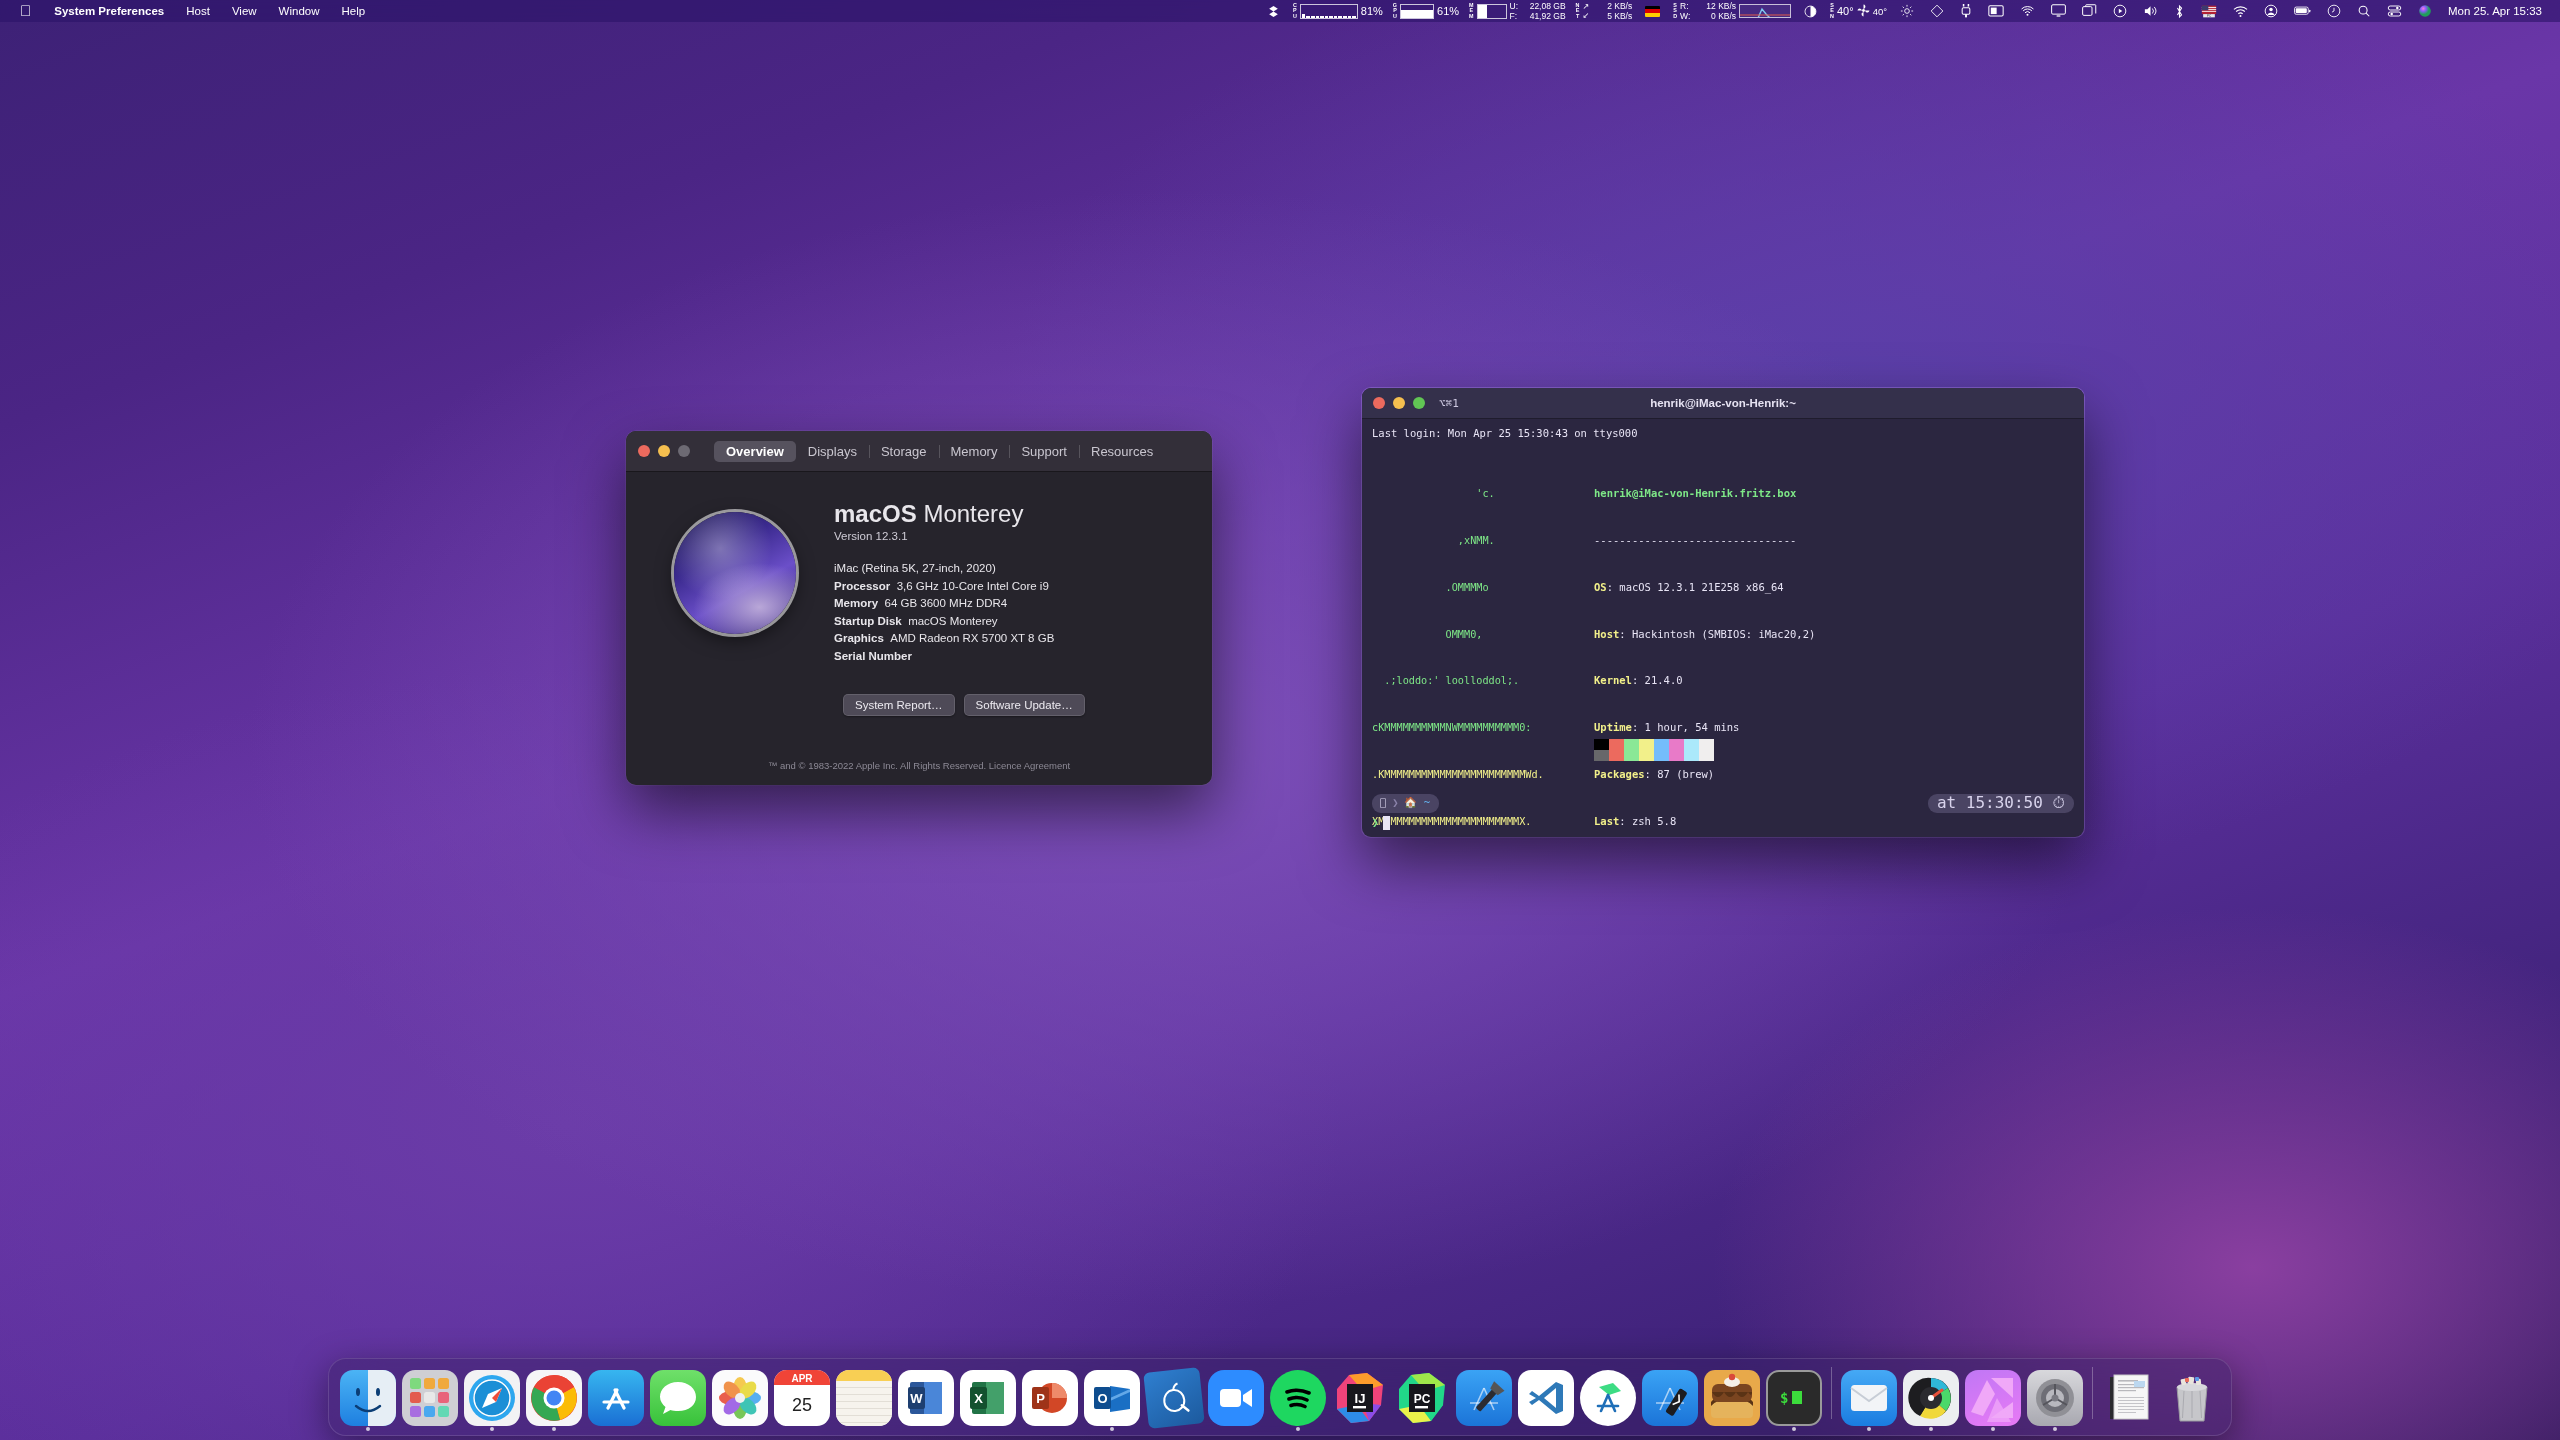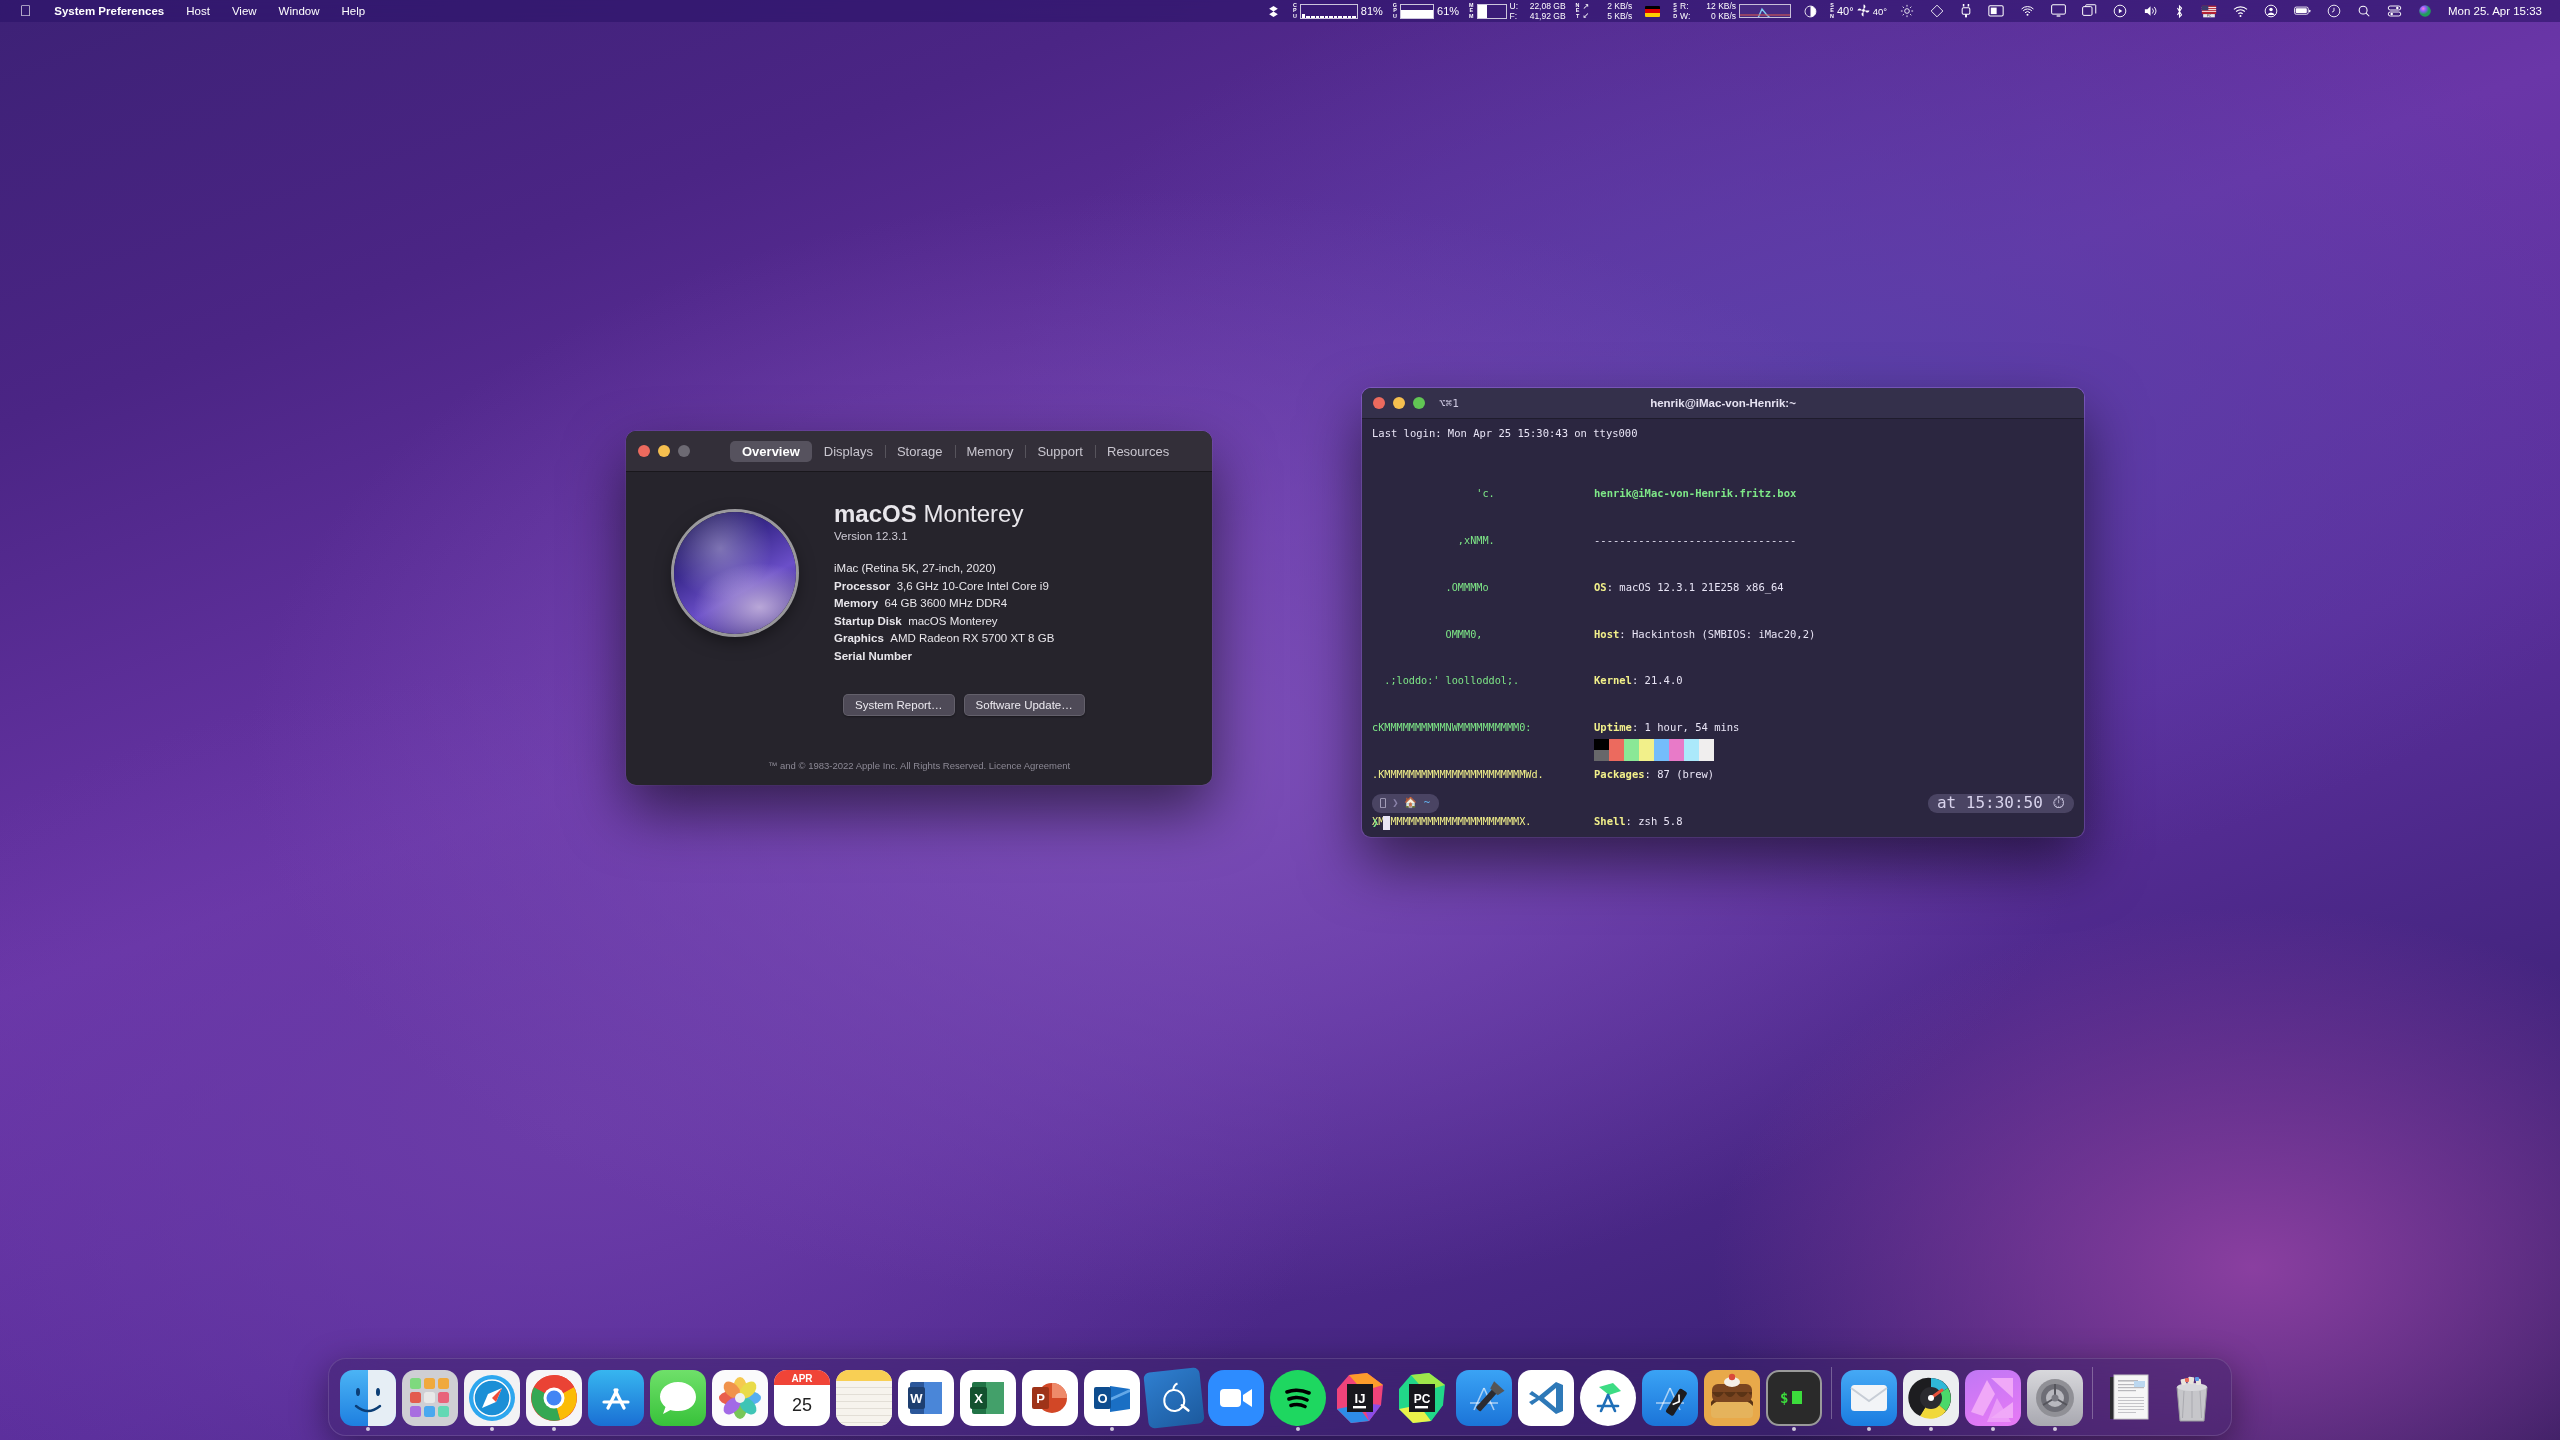--- a/index.html
+++ b/index.html
@@ -56,21 +56,21 @@
 
   
   #about {
     position:absolute; left:626px; top:431px; width:586px; height:354px;
     background:#26242c; border-radius:10px;
     box-shadow:0 26px 60px rgba(0,0,0,0.55), 0 0 0 0.5px rgba(255,255,255,0.14);
     overflow:hidden; z-index:20;
   }
   #about-titlebar {
     height:41px; background:#332f39; display:flex; align-items:center;
-    padding:0 12px; gap:26px; border-bottom:0.5px solid rgba(0,0,0,0.5);
+    padding:0 12px; gap:10px; border-bottom:0.5px solid rgba(0,0,0,0.5);
   }
   .traffic { display:flex; gap:8px; align-items:center; }
   .tl { width:12px; height:12px; border-radius:50%; display:block; }
   .tl.red{background:#ec6a5e;} .tl.yellow{background:#f5bf4f;} .tl.green{background:#61c554;}
   .tl.grey{background:#6d6a73;}
   .tabs { display:flex; align-items:center; margin-left:14px; }
   .tab {
     font-size:13px; color:#c9c6cf; padding:3px 12px; border-radius:5px;
     position:relative; white-space:nowrap;
   }
@@ -588,21 +588,21 @@
     </div>
 
     <div class="fetch-col">
       <div class="fuser">henrik@iMac-von-Henrik.fritz.box</div>
       <div class="frule">--------------------------------</div>
       <div><span class="fk">OS</span><span class="fv">: </span><span class="fv">macOS 12.3.1 21E258 x86_64</span></div>
       <div><span class="fk">Host</span><span class="fv">: </span><span class="fv">Hackintosh (SMBIOS: iMac20,2)</span></div>
       <div><span class="fk">Kernel</span><span class="fv">: </span><span class="fv">21.4.0</span></div>
       <div><span class="fk">Uptime</span><span class="fv">: </span><span class="fv">1 hour, 54 mins</span></div>
       <div><span class="fk">Packages</span><span class="fv">: </span><span class="fv">87 (brew)</span></div>
-      <div><span class="fk">Shell</span><span class="fv">: </span><span class="fv">zsh 5.8</span></div>
+      <div><span class="fk">Last</span><span class="fv">: </span><span class="fv">zsh 5.8</span></div>
       
       
       
       
       
       
       
       
       
     </div>

